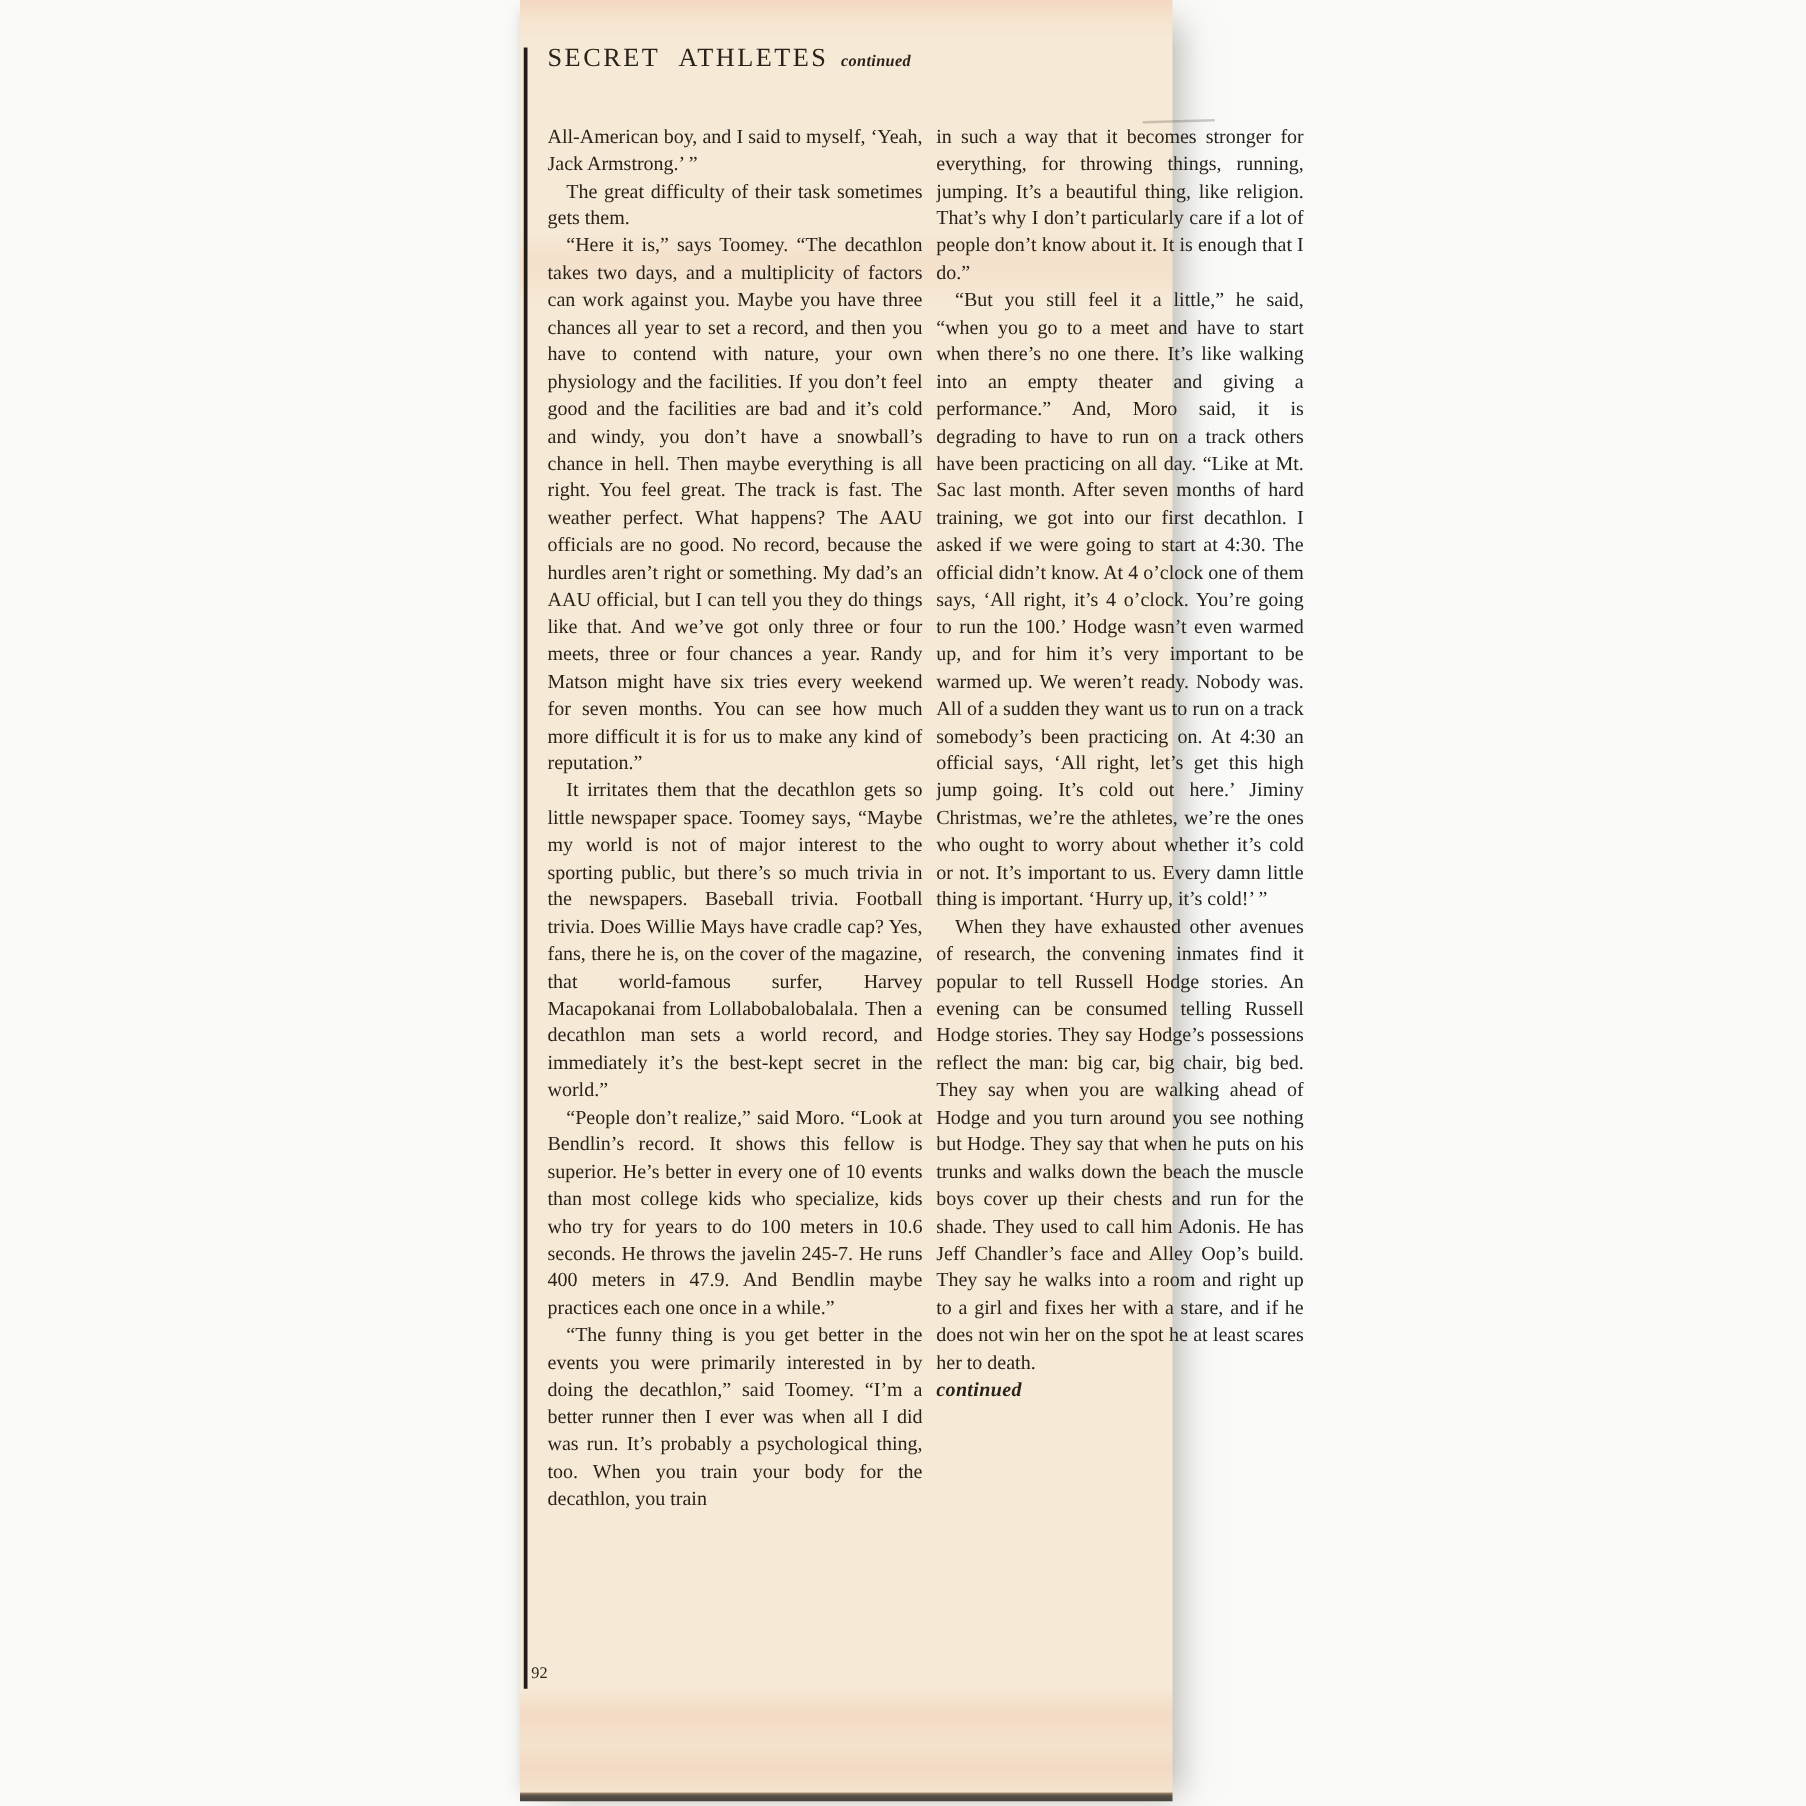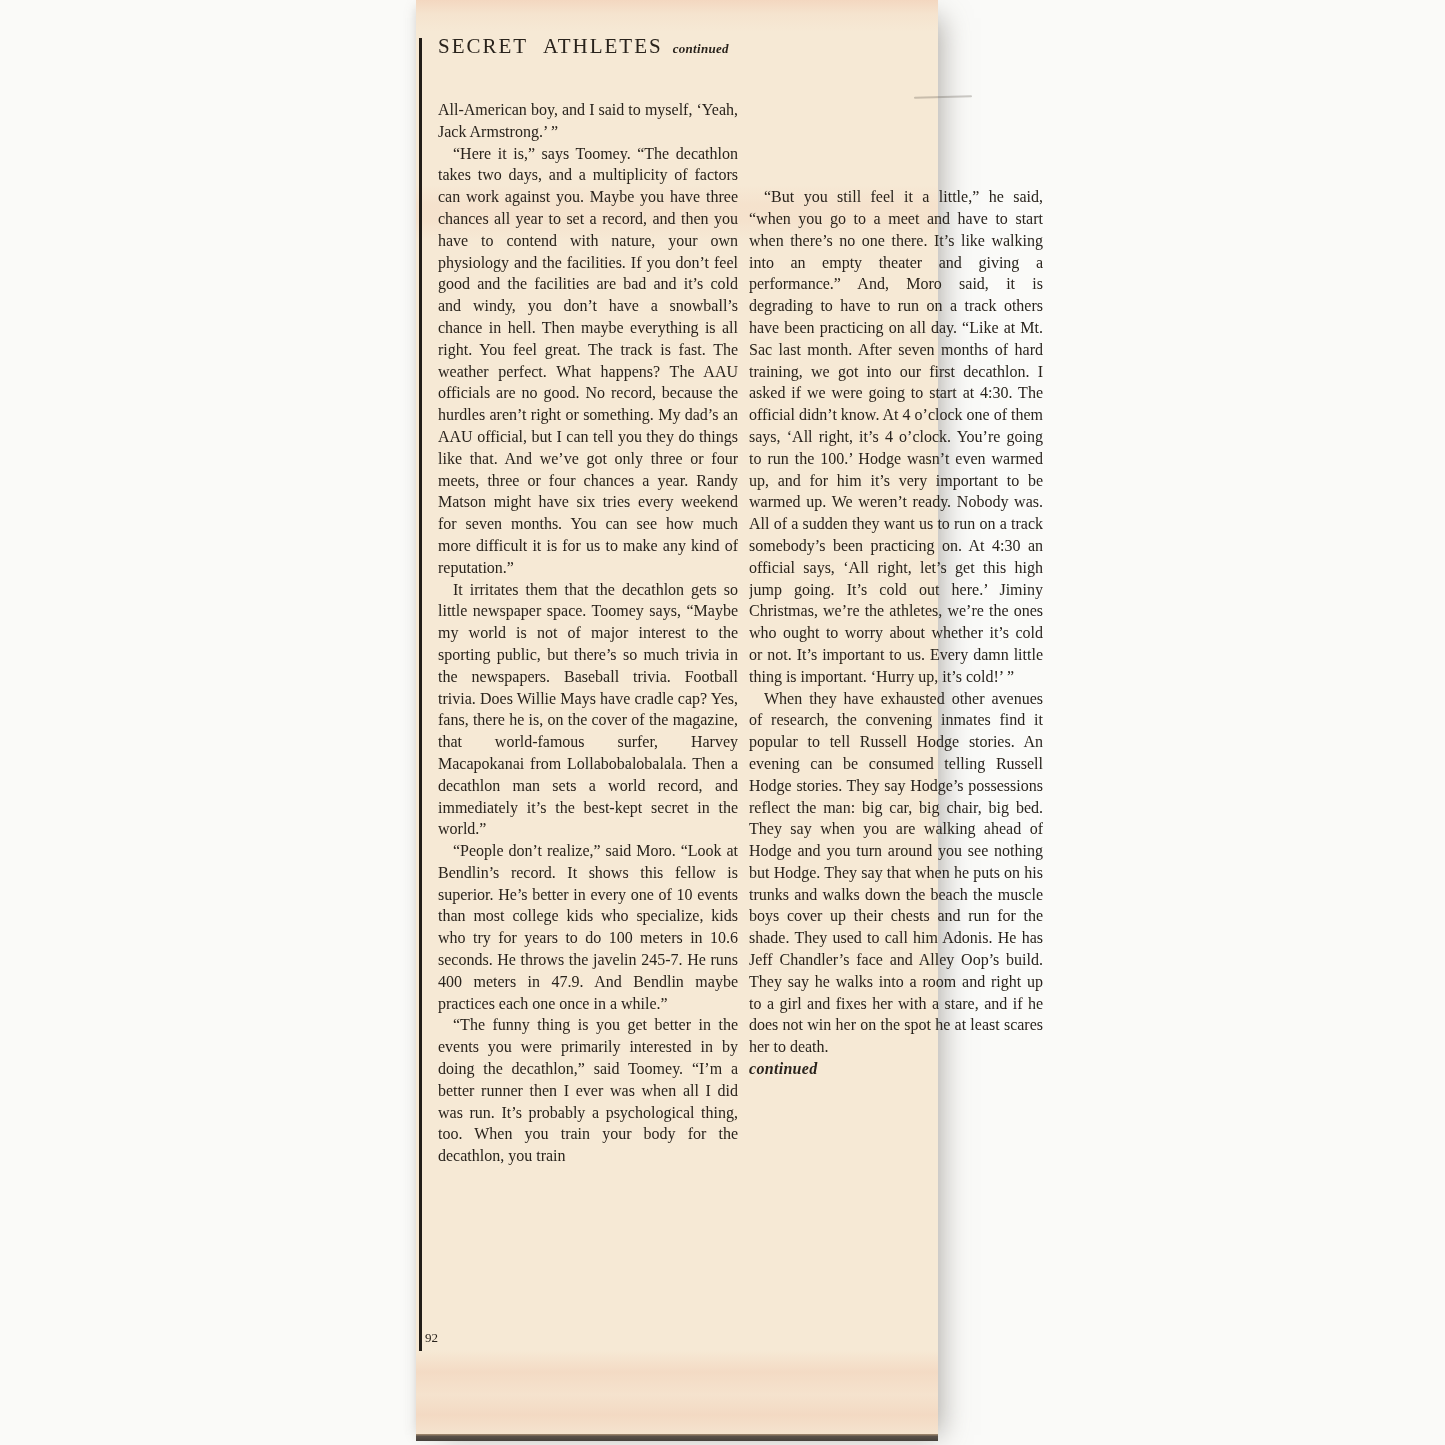--- a/index.html
+++ b/index.html
@@ -71,21 +71,21 @@
     background: rgba(95,88,80,0.30);
     transform: rotate(-1.5deg);
     border-radius: 2px;
   }
   .columns {
     position: absolute;
     left: 22px; top: 99px;
     width: 605px;
     display: flex;
     gap: 11px;
-    align-items: center;
+    align-items: flex-start;
   }
   .col { overflow: hidden; }
   .col.left  { width: 300px; }
   .col.right { width: 294px; }
   .col p {
     margin: 0;
     font-size: 16px;
     line-height: 21.8px;
     text-align: justify;
     text-indent: 15px;
@@ -122,27 +122,29 @@
 
   <div class="header">
     <span class="article-title">SECRET ATHLETES</span><span class="header-continued">continued</span>
   </div>
 
   <div class="smudge"></div>
 
   <div class="columns">
     <div class="col left">
       <p class="noindent">All-American boy, and I said to myself, ‘Yeah, Jack Armstrong.’ ”</p>
+      <p>The great difficulty of their task sometimes gets them.</p>
       <p>“Here it is,” says Toomey. “The decathlon takes two days, and a multiplicity of factors can work against you. Maybe you have three chances all year to set a record, and then you have to contend with nature, your own physiology and the facilities. If you don’t feel good and the facilities are bad and it’s cold and windy, you don’t have a snowball’s chance in hell. Then maybe everything is all right. You feel great. The track is fast. The weather perfect. What happens? The AAU officials are no good. No record, because the hurdles aren’t right or something. My dad’s an AAU official, but I can tell you they do things like that. And we’ve got only three or four meets, three or four chances a year. Randy Matson might have six tries every weekend for seven months. You can see how much more difficult it is for us to make any kind of reputation.”</p>
       <p>It irritates them that the decathlon gets so little newspaper space. Toomey says, “Maybe my world is not of major interest to the sporting public, but there’s so much trivia in the newspapers. Baseball trivia. Football trivia. Does Willie Mays have cradle cap? Yes, fans, there he is, on the cover of the magazine, that world-famous surfer, Harvey Macapokanai from Lollabobalobalala. Then a decathlon man sets a world record, and immediately it’s the best-kept secret in the world.”</p>
       <p>“People don’t realize,” said Moro. “Look at Bendlin’s record. It shows this fellow is superior. He’s better in every one of 10 events than most college kids who specialize, kids who try for years to do 100 meters in 10.6 seconds. He throws the javelin 245-7. He runs 400 meters in 47.9. And Bendlin maybe practices each one once in a while.”</p>
       <p>“The funny thing is you get better in the events you were primarily interested in by doing the decathlon,” said Toomey. “I’m a better runner then I ever was when all I did was run. It’s probably a psychological thing, too. When you train your body for the decathlon, you train</p>
     </div>
 
     <div class="col right">
+      <p class="noindent">in such a way that it becomes stronger for everything, for throwing things, running, jumping. It’s a beautiful thing, like religion. That’s why I don’t particularly care if a lot of people don’t know about it. It is enough that I do.”</p>
       <p><span>“But you still feel it a little,” he said, “when you go to a meet and have to start when there’s no one there. It’s like walking into an empty theater and giving a performance.” And, Moro said, it is degrading to have to run on a track others have been practicing on all day. “Like at Mt. Sac last month. After seven months of hard training, we got into our first decathlon. I asked if we were going to start at 4:30. The official didn’t know. At 4 o’clock one of them says, ‘All right, it’s 4 o’clock. You’re going to run the 100.’ Hodge wasn’t even warmed up, and for him it’s very important to be warmed up. We weren’t ready. Nobody was. All of a sudden they want us to run on a track somebody’s been practicing on. At 4:30 an official says, ‘All right, let’s get this high jump going. It’s cold out here.’ Jiminy Christmas, </span><span class="em">we’re</span><span> the athletes, </span><span class="em">we’re</span><span> the ones who ought to worry about whether it’s cold or not. It’s important to us. Every damn little thing is important. ‘Hurry up, it’s cold!’ ”</span></p>
       <p>When they have exhausted other avenues of research, the convening inmates find it popular to tell Russell Hodge stories. An evening can be consumed telling Russell Hodge stories. They say Hodge’s possessions reflect the man: big car, big chair, big bed. They say when you are walking ahead of Hodge and you turn around you see nothing but Hodge. They say that when he puts on his trunks and walks down the beach the muscle boys cover up their chests and run for the shade. They used to call him Adonis. He has Jeff Chandler’s face and Alley Oop’s build. They say he walks into a room and right up to a girl and fixes her with a stare, and if he does not win her on the spot he at least scares her to death.</p>
       <p class="footer-continued noindent">continued</p>
     </div>
   </div>
 
   <div class="page-number">92</div>
 
   <div class="bottom-edge"></div>
 </div>

